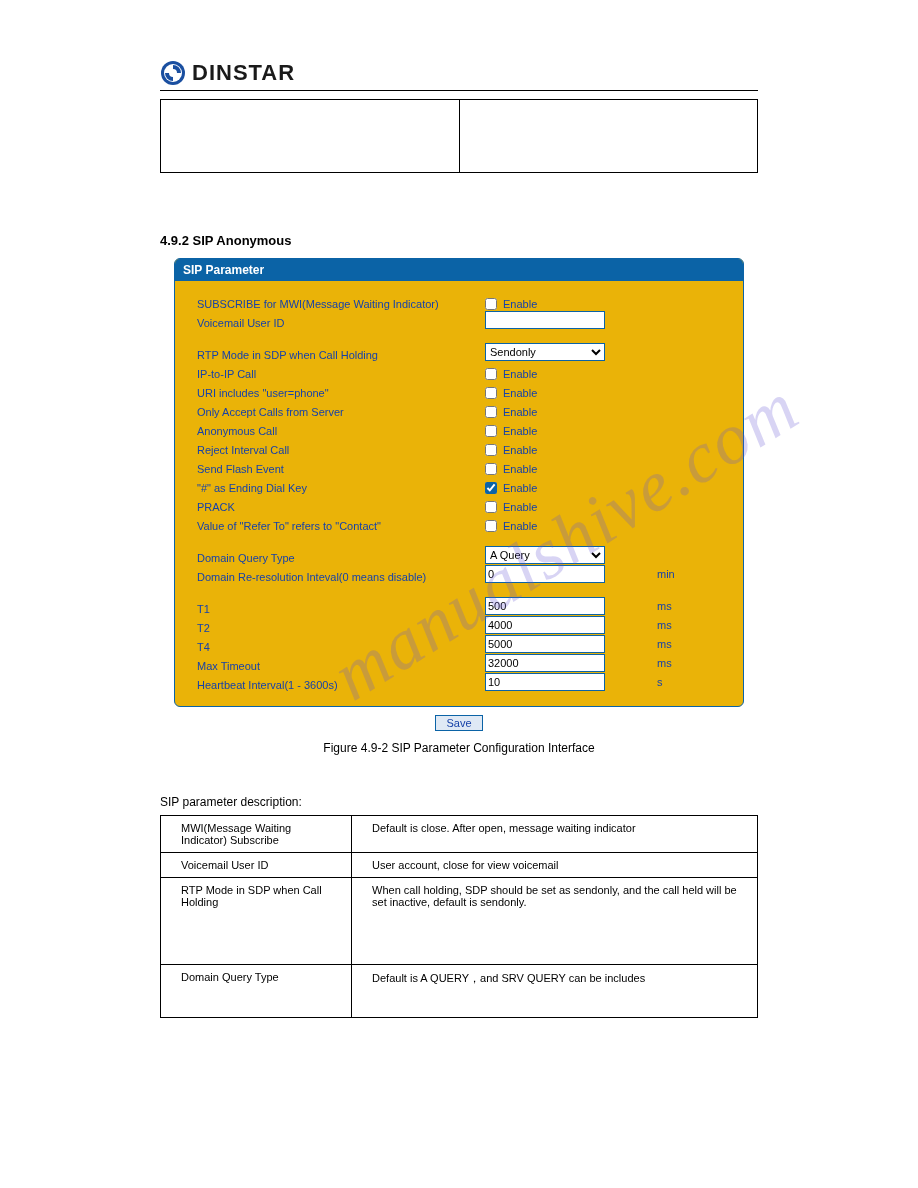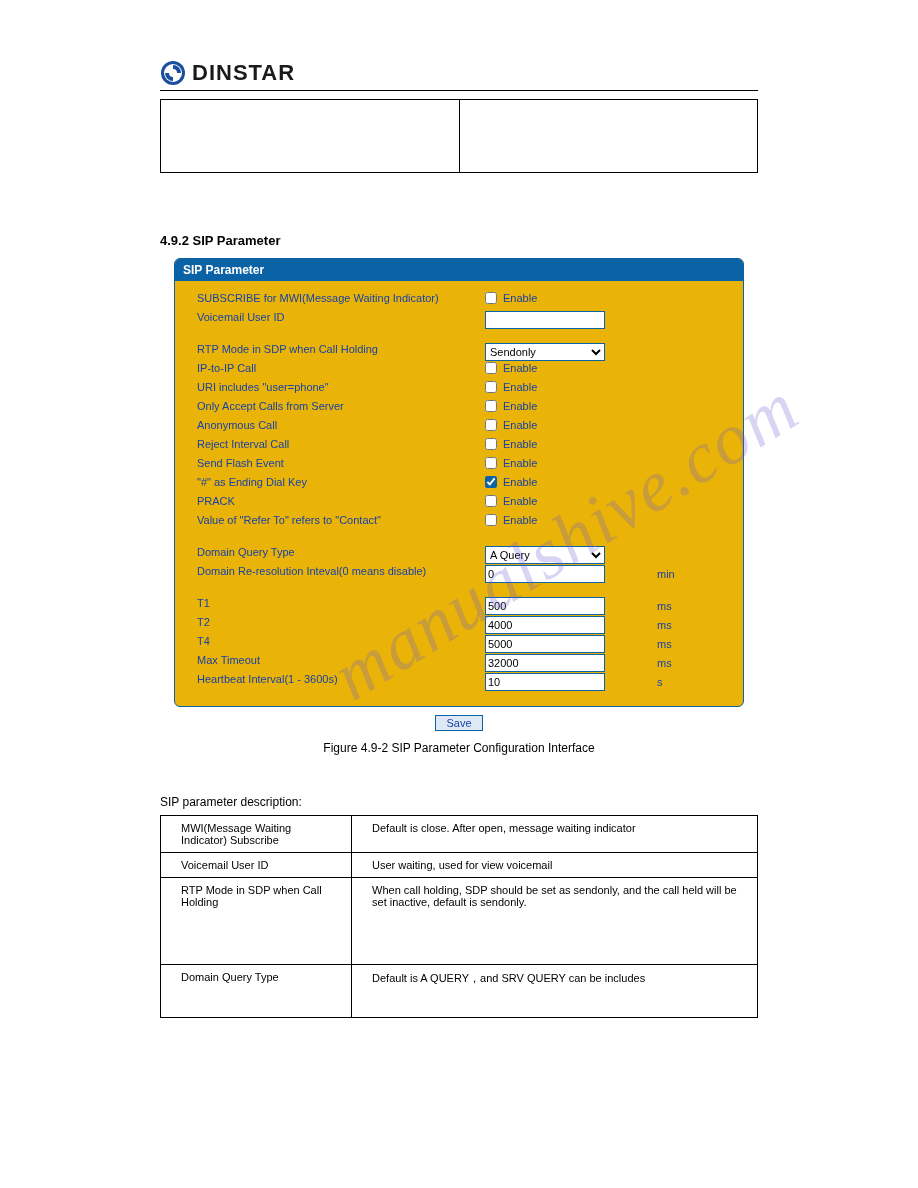--- a/index.html
+++ b/index.html
@@ -71,21 +71,21 @@
     font-size: 12px;
     padding: 4px 8px;
   }
   .panel-body {
     padding: 10px 22px 14px 22px;
     font-size: 11px;
     color: #1742a8;
   }
   .frow {
     display: flex;
-    align-items: flex-start;
+    align-items: flex-end;
     height: 18px;
     margin: 1px 0;
   }
   .frow .lab { width: 288px; }
   .frow .ctrl { display: flex; align-items: center; gap: 4px; }
   .txtin {
     border: 1px solid #0b63a6;
     height: 16px;
     width: 114px;
     font-size: 11px;
@@ -171,21 +171,21 @@
 
   <table class="top-table">
     <tbody>
         <tr>
       <td></td>
       <td></td>
     </tr>
   </tbody>
     </table>
 
-  <div class="section-title">4.9.2 SIP Parameter</div>
+  <div class="section-title">4.9.2 SIP Anonymous</div>
 
   <div class="panel-outer">
     <div class="panel">
       <div class="panel-header">SIP Parameter</div>
       <div class="panel-body">
 
         <div class="frow">
           <div class="lab">SUBSCRIBE for MWI(Message Waiting Indicator)</div>
           <div class="ctrl">
               <input type="checkbox" class="chk" style="">
@@ -335,21 +335,21 @@
   <div class="desc-title">SIP parameter description:</div>
 
   <table class="desc-table">
     <tbody>
         <tr>
       <td>MWI(Message Waiting Indicator) Subscribe</td>
       <td>Default is close. After open, message waiting indicator</td>
     </tr>
     <tr>
       <td>Voicemail User ID</td>
-      <td>User waiting, used for view voicemail</td>
+      <td>User account, close for view voicemail</td>
     </tr>
     <tr>
       <td style="height:74px">RTP Mode in SDP when Call Holding</td>
       <td>When call holding, SDP should be set as sendonly, and the call held will be set inactive, default is sendonly.</td>
     </tr>
     <tr>
       <td style="height:40px">Domain Query Type</td>
       <td>Default is A QUERY，and SRV QUERY can be includes</td>
     </tr>
   </tbody>

